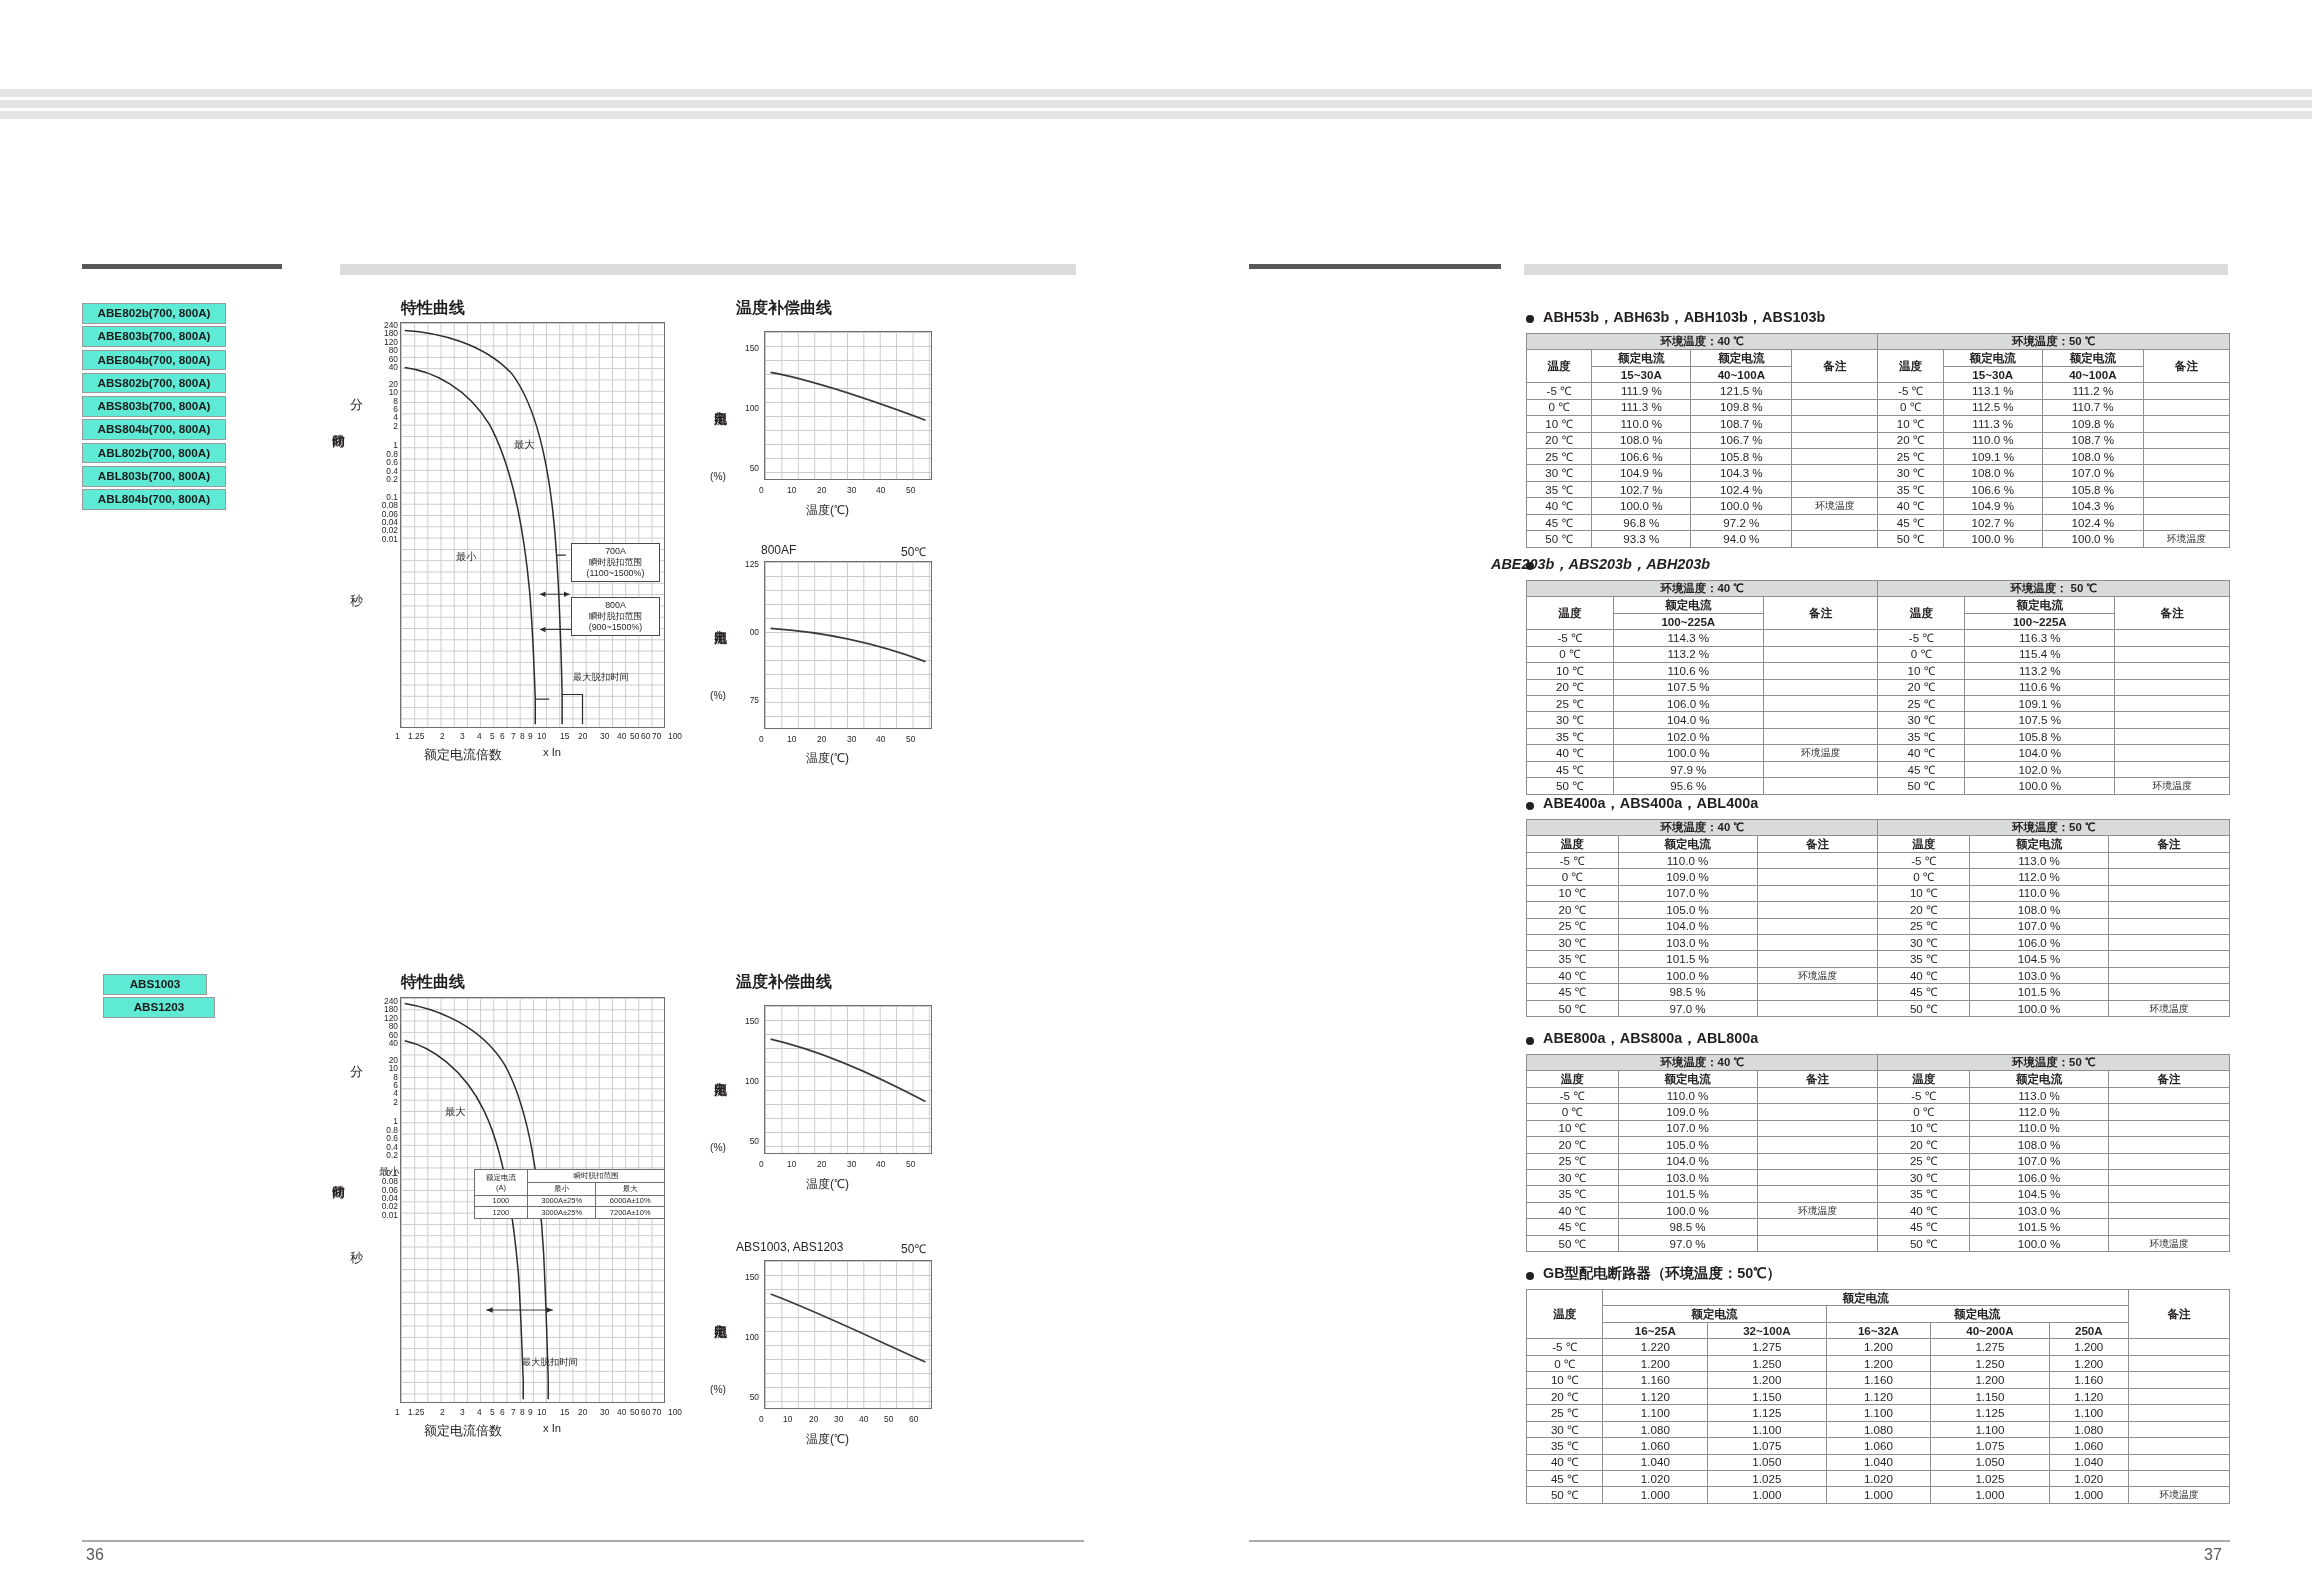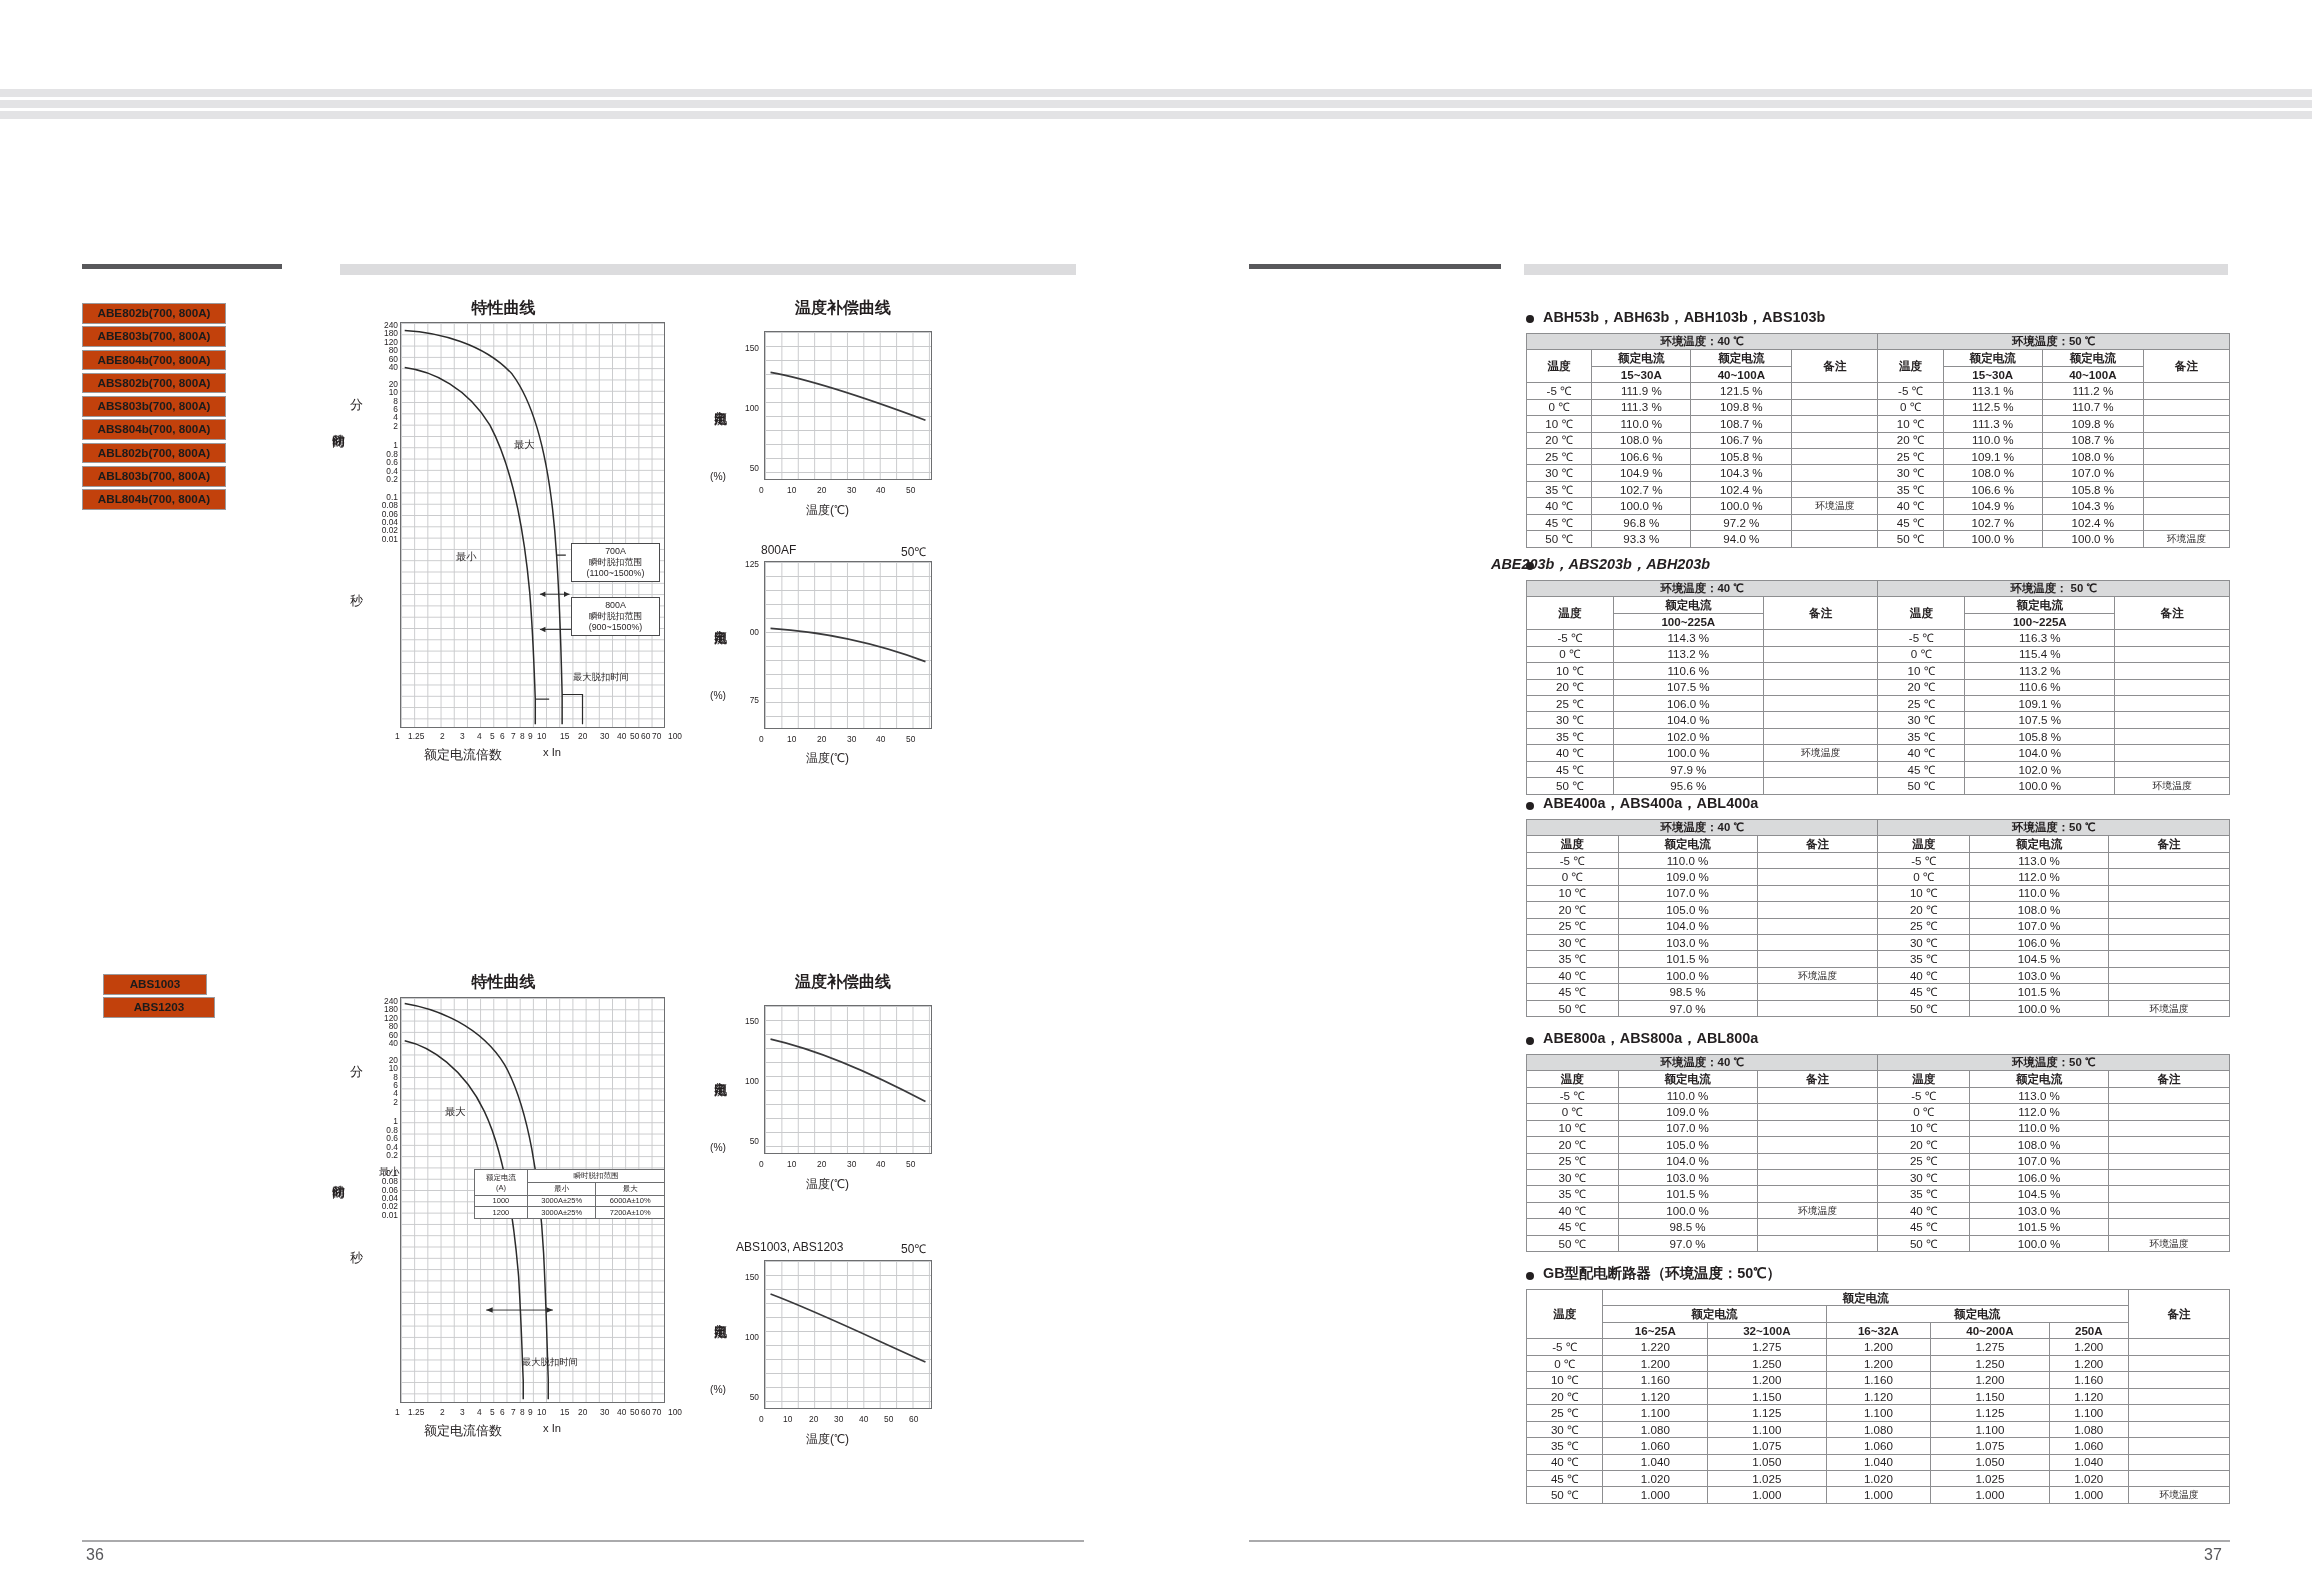--- a/index.html
+++ b/index.html
@@ -39,29 +39,29 @@
     background:#ffffff;
   }
   
   .footline { position:absolute; height:1.9px; background:#aaaaac; }
   .pageno { position:absolute; font-size:16px; color:#58585b; }
 
   
   .tagbox { position:absolute; }
   .tag {
     width:144px; height:20.5px; margin-bottom:2.8px;
-    background:#c2410c;
+    background:#5eead4;
     border:0.9px solid #9a9a9d;
     font-size:11.7px; text-align:center; line-height:18.6px;
     color:#1b1b1b; font-weight:bold;
   }
   .rule-dark { position:absolute; background:#58585b; height:4.7px; }
   .rule-grey { position:absolute; background:#dcdcde; height:11.2px; }
 
-  .chart-title { position:absolute; font-size:16px; font-weight:bold; text-align:center; }
+  .chart-title { position:absolute; font-size:16px; font-weight:bold; }
   .axis-label { position:absolute; font-size:13px; }
   .axis-label.vert {
     writing-mode:vertical-rl; text-orientation:mixed;
   }
   .plot {
     position:absolute; background:#ffffff; border:0.9px solid #6d6e70;
   }
   .tickstxt { position:absolute; font-size:8.4px; color:#231f20; }
 
   

